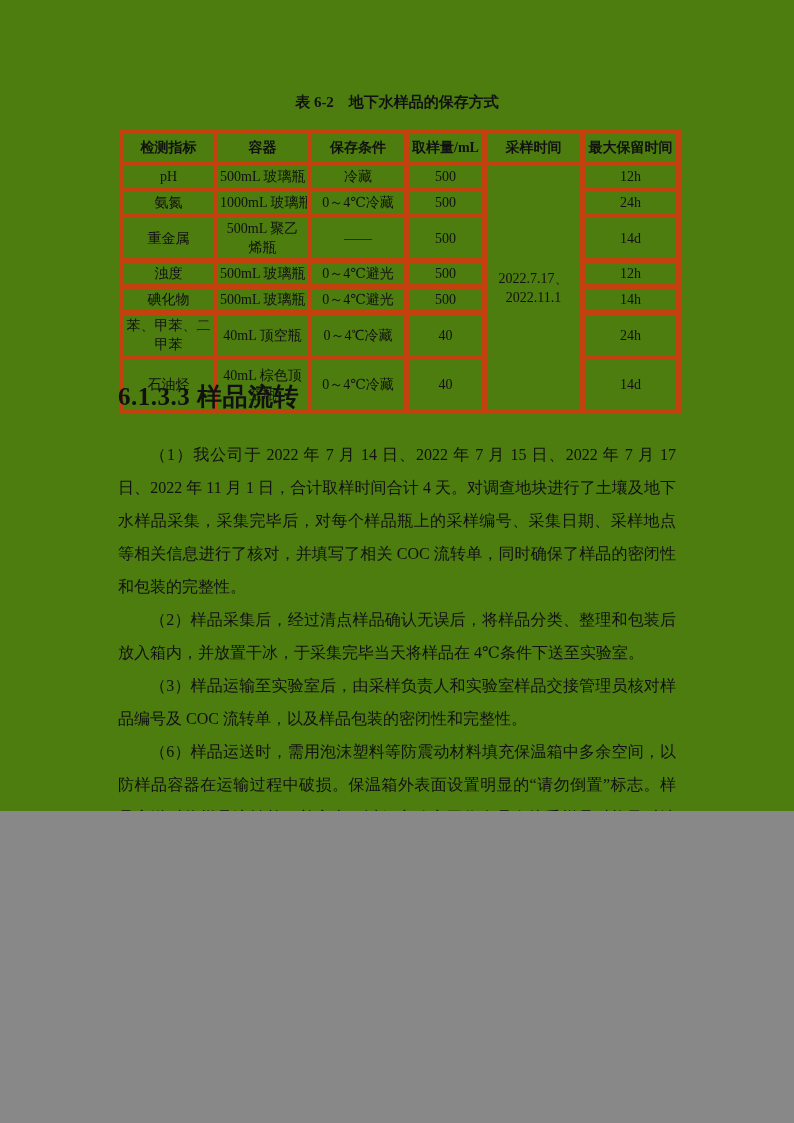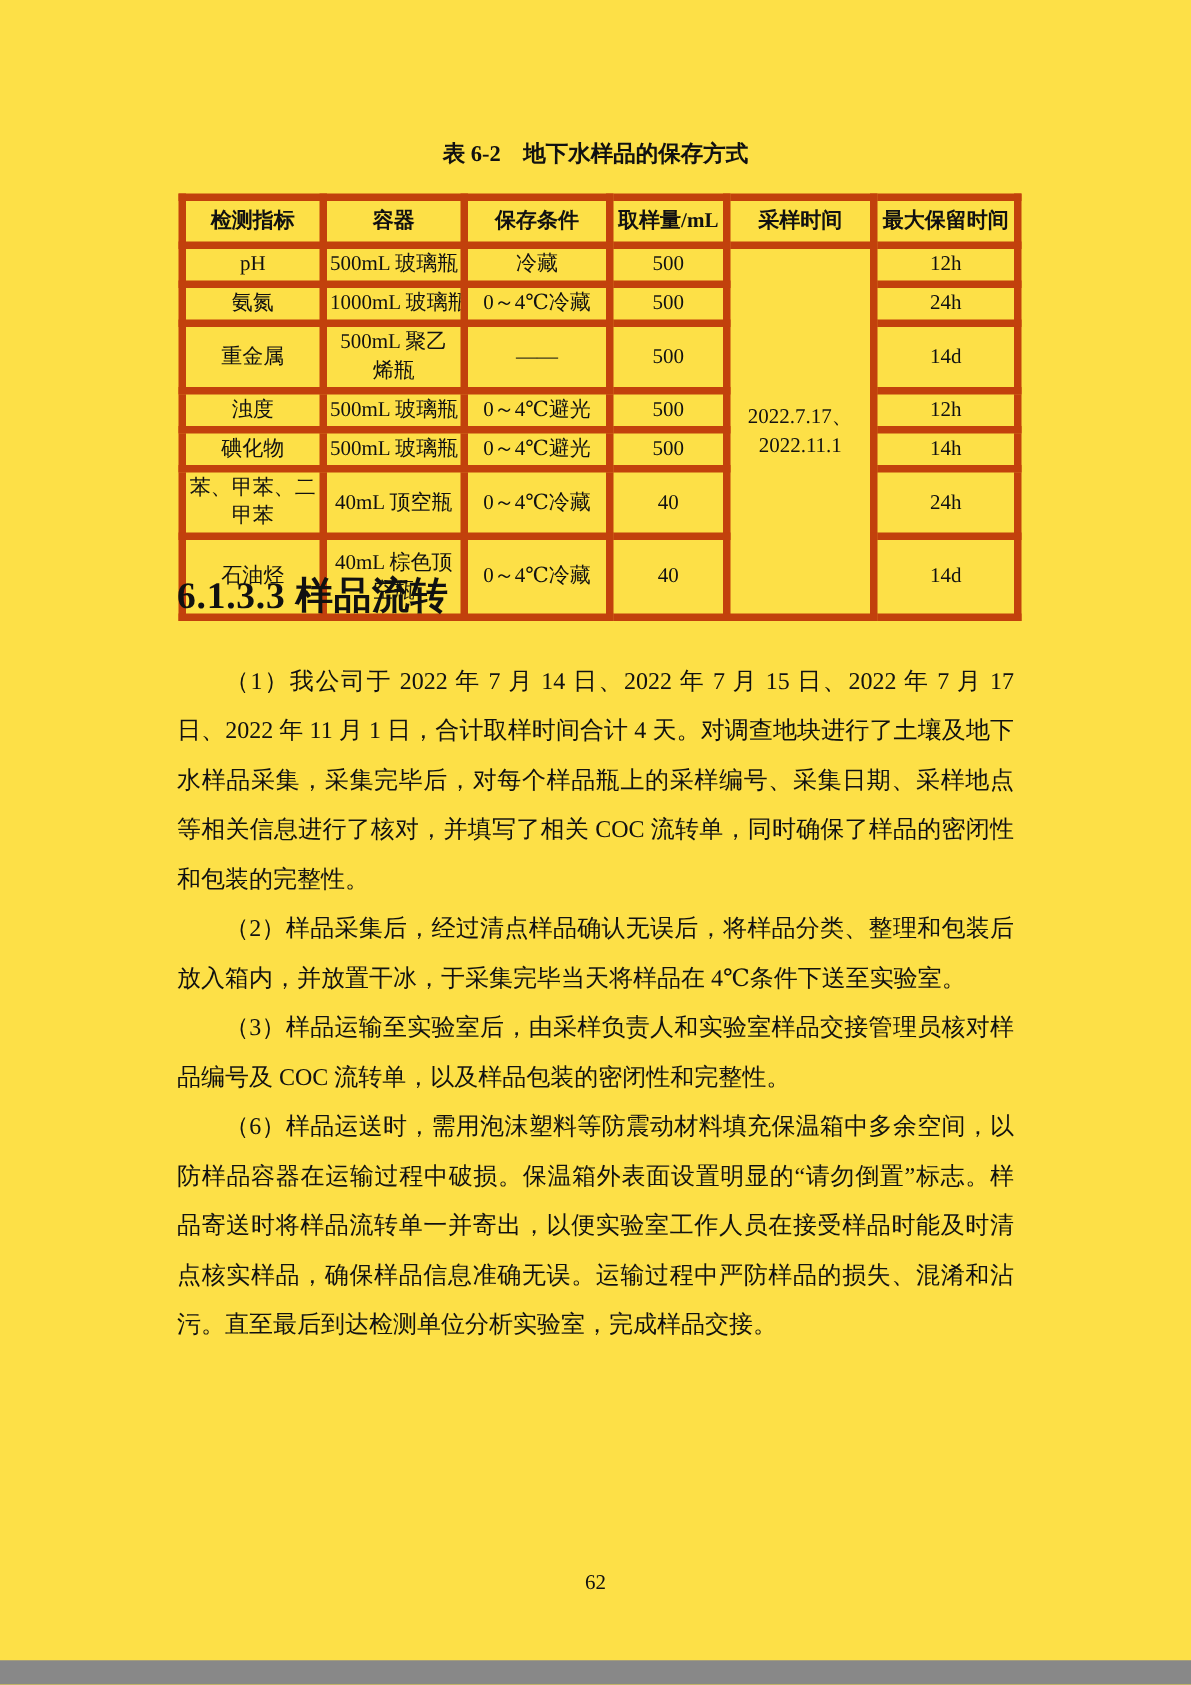--- a/index.html
+++ b/index.html
@@ -1,20 +1,20 @@
 <!DOCTYPE html>
 <html><head>
 <meta charset="utf-8">
 <style>
   html, body { margin: 0; padding: 0; background: #888; }
   .page {
     position: relative;
-    width: 794px; height: 1107px;
+    width: 794px; height: 811px;
     margin: 0 auto;
-    background: #fde047;
+    background: #4d7c0f;
     font-family: "Liberation Serif", "DejaVu Serif", serif;
     color: #1a1a1a;
     overflow: hidden;
   }
   .table-title {
     position: absolute;
     top: 93px; left: 0; right: 0;
     text-align: center;
     font-size: 15px;
     font-weight: bold;
@@ -38,21 +38,21 @@
     font-weight: normal;
     overflow: hidden;
   }
   table.preservation th { font-weight: bold; }
   tr.h-head { height: 32px; }
   tr.h-r1 { height: 25px; }
   tr.h-r2 { height: 24px; }
   tr.h-r3 { height: 38px; }
   tr.h-r4 { height: 24px; }
   tr.h-r5 { height: 24px; }
-  tr.h-r6 { height: 40px; }
+  tr.h-r6 { height: 40px; font-family: Liberation Serif, serif; }
   tr.h-r7 { height: 54px; }
   td.sampling { white-space: pre-line; }
   td.nw { white-space: nowrap; }
   .section-heading {
     position: absolute;
     top: 380px; left: 118px;
     font-size: 25px;
     font-weight: bold;
     color: #111;
     letter-spacing: 0.5px;

